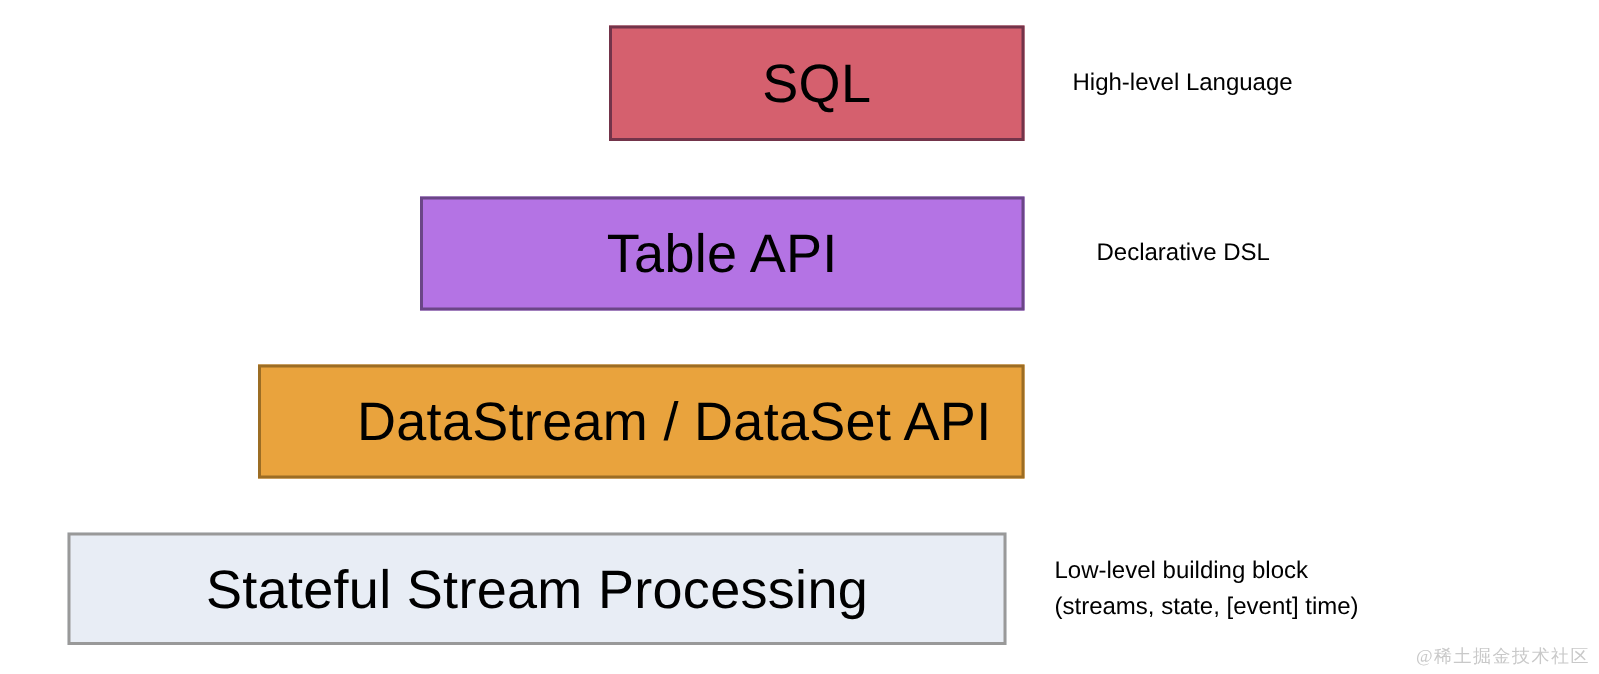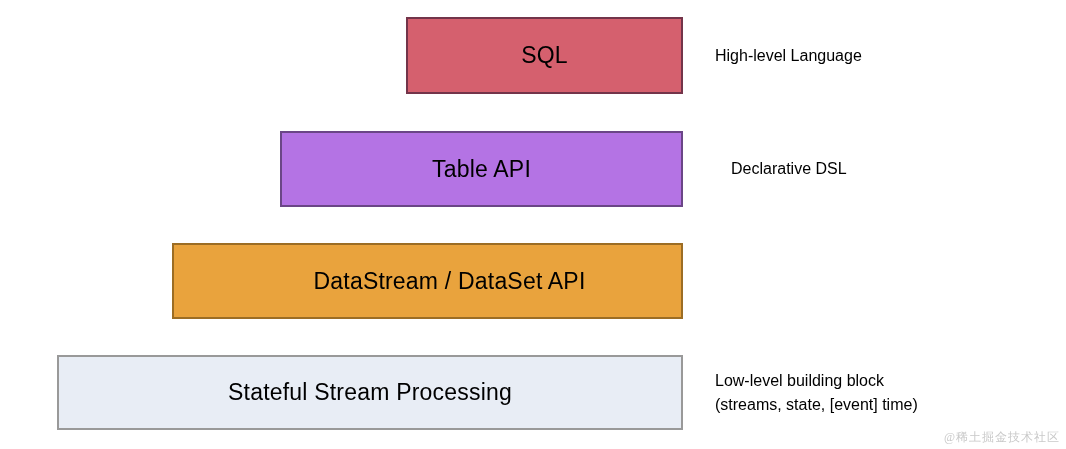--- a/index.html
+++ b/index.html
@@ -24,21 +24,21 @@
   }
   .box {
     box-sizing: border-box;
     border: 2px solid #000;
     display: flex;
     align-items: center;
     justify-content: center;
     flex: 0 0 auto;
   }
   .box-label {
-    font-size: 23px;
+    font-size: 36px;
     color: #000000;
     letter-spacing: 0.2px;
     white-space: nowrap;
   }
   .desc {
     margin-left: 32px;
     display: flex;
     align-items: center;
     font-size: 16px;
     color: #000000;
@@ -46,21 +46,21 @@
     white-space: pre-line;
   }
   
   .row1 { top: 17px;  height: 77px; }
   .row1 .box { margin-left: 406px; width: 277px; }
   .row2 { top: 131px; height: 76px; gap: 16px; }
   .row2 .box { margin-left: 280px; width: 403px; }
   .row3 { top: 243px; height: 76px; }
   .row3 .box { margin-left: 172px; width: 511px; padding-left: 44px; }
   .row4 { top: 355px; height: 75px; }
-  .row4 .box { margin-left: 57px;  width: 626px; }
+  .row4 .box { margin-left: 45px;  width: 626px; }
 
   .watermark {
     position: absolute;
     right: 6px;
     bottom: 3px;
     font-size: 12px;
     color: #c9c9c9;
     letter-spacing: 1px;
     font-family: Liberation Serif, serif;
   }

